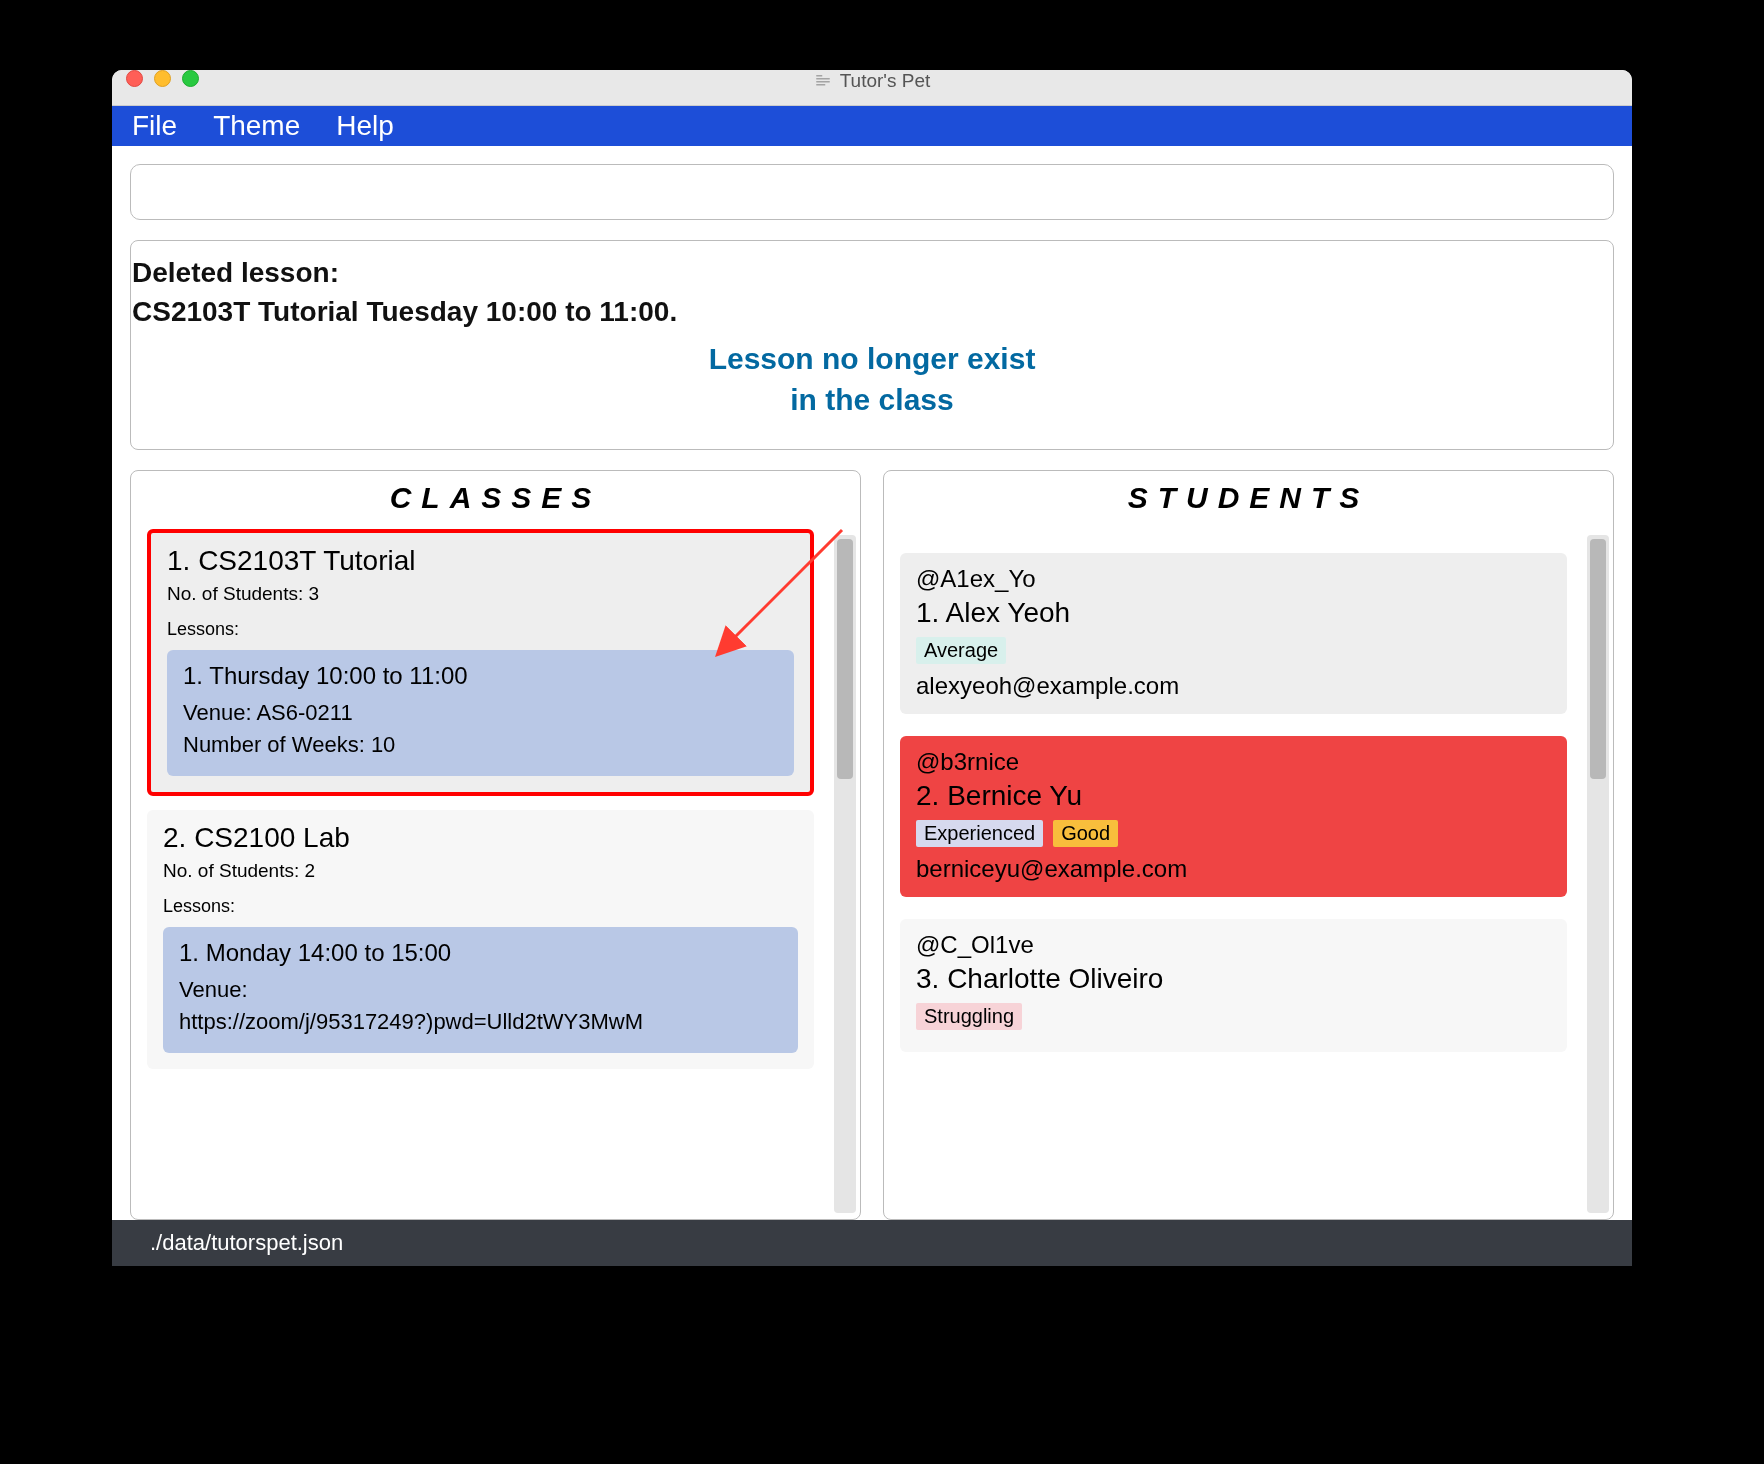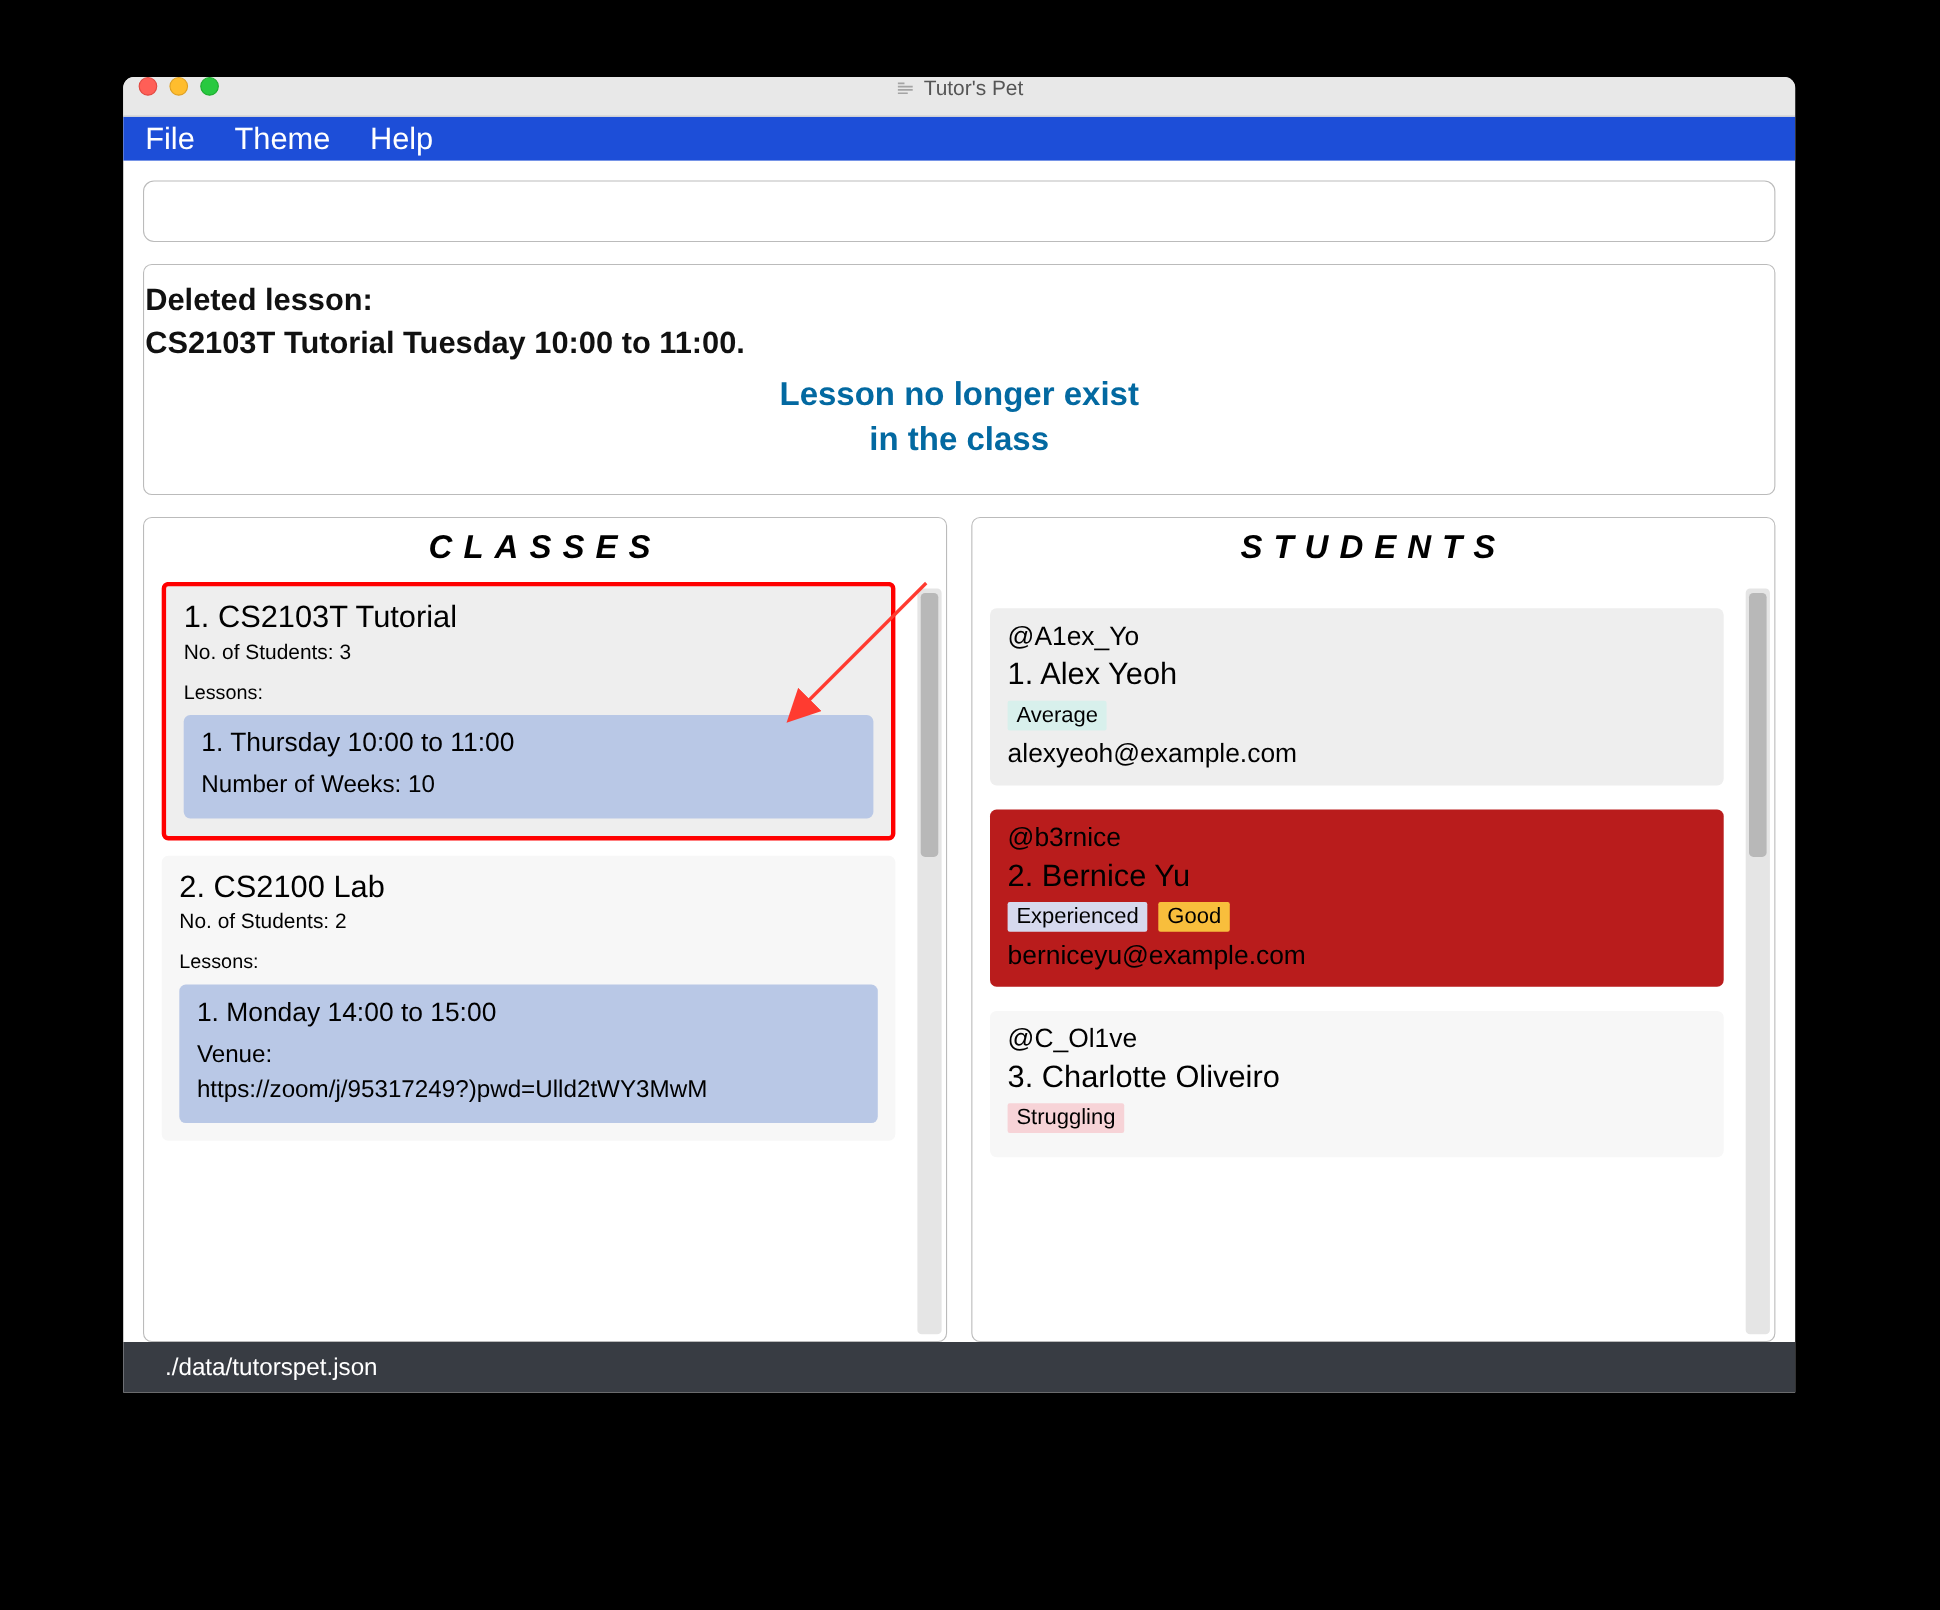--- a/index.html
+++ b/index.html
@@ -270,20 +270,21 @@
       <div class="panel">
         <div class="panel-header">CLASSES</div>
         <div class="panel-body">
 
           <div class="card highlight-box">
             <div class="card-title">1.  CS2103T Tutorial</div>
             <div class="card-sub">No. of Students:  3</div>
             <div class="card-label">Lessons:</div>
             <div class="lesson-card">
               <div class="lesson-title">1. Thursday 10:00 to 11:00</div>
+              <div class="lesson-detail">Venue: AS6-0211</div>
               <div class="lesson-detail">Number of Weeks: 10</div>
             </div>
           </div>
 
           <div class="card white">
             <div class="card-title">2.  CS2100 Lab</div>
             <div class="card-sub">No. of Students:  2</div>
             <div class="card-label">Lessons:</div>
             <div class="lesson-card">
               <div class="lesson-title">1. Monday 14:00 to 15:00</div>
@@ -304,21 +305,21 @@
 
           <div class="student-card">
             <div class="student-handle">@A1ex_Yo</div>
             <div class="student-name">1.  Alex Yeoh</div>
             <div class="tags">
               <span class="tag tag-average">Average</span>
             </div>
             <div class="student-email">alexyeoh@example.com</div>
           </div>
 
-          <div class="student-card" style="background:#b91c1c;">
+          <div class="student-card" style="background:#ef4444;">
             <div class="student-handle">@b3rnice</div>
             <div class="student-name">2.  Bernice Yu</div>
             <div class="tags">
               <span class="tag tag-experienced">Experienced</span>
               <span class="tag tag-good">Good</span>
             </div>
             <div class="student-email">berniceyu@example.com</div>
           </div>
 
           <div class="student-card" style="background:#f7f7f7;">

